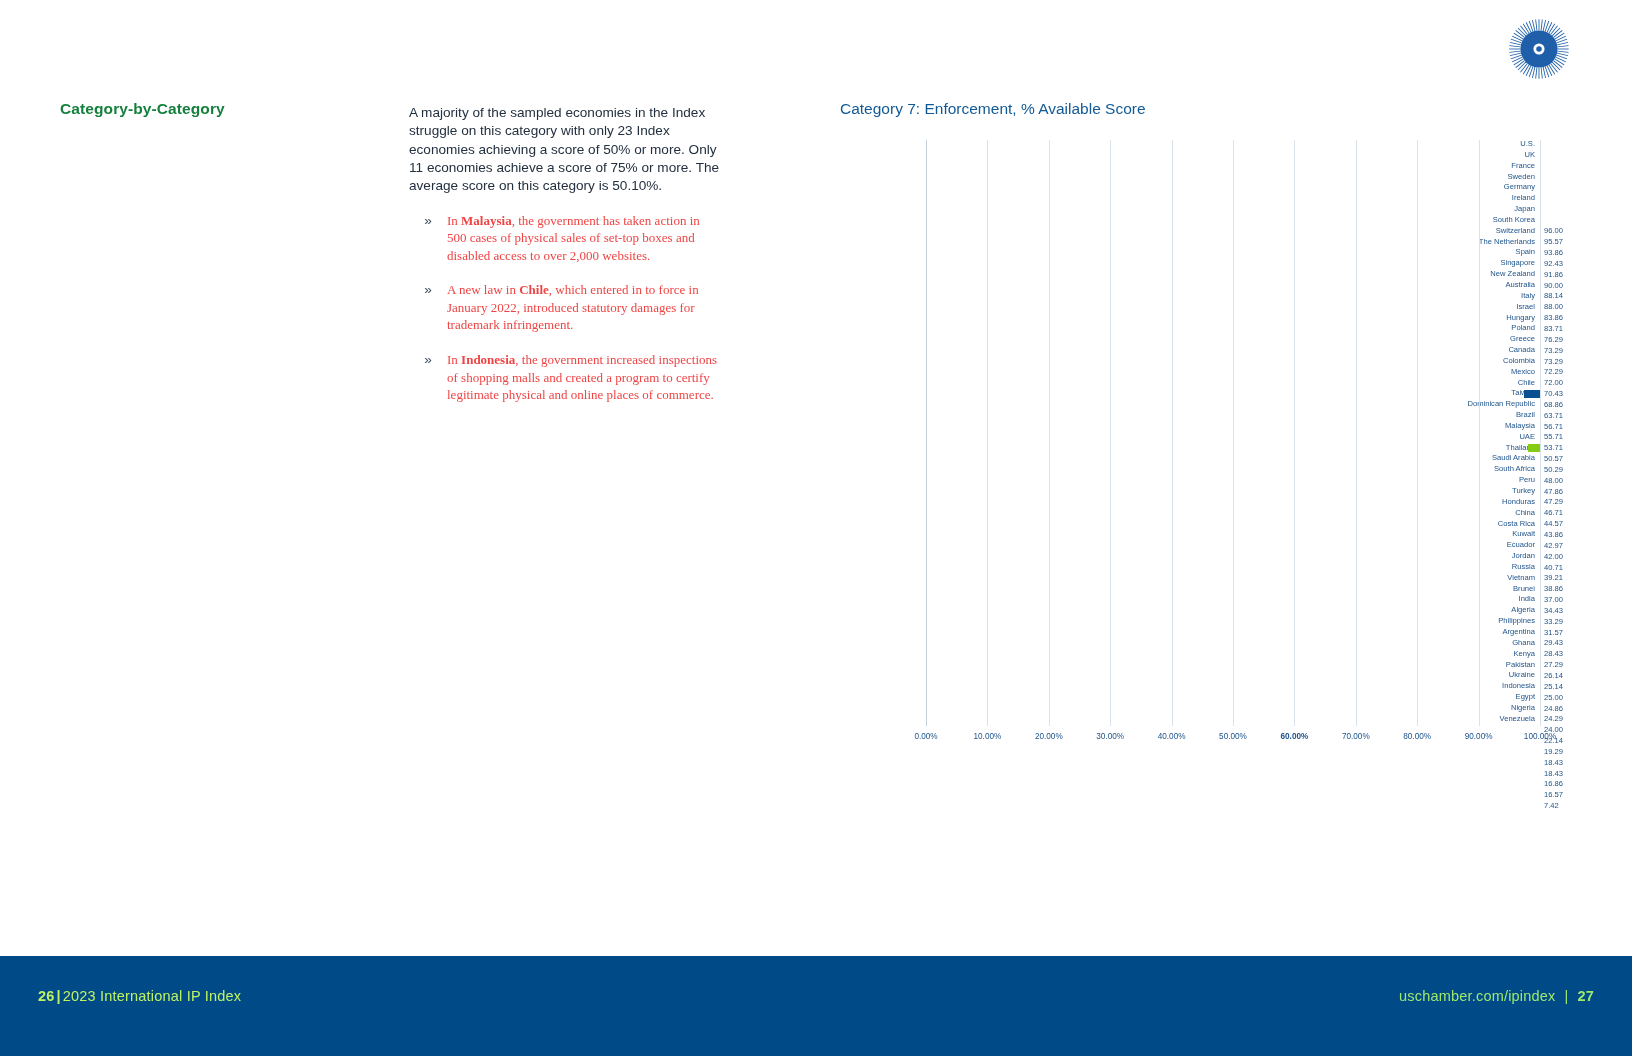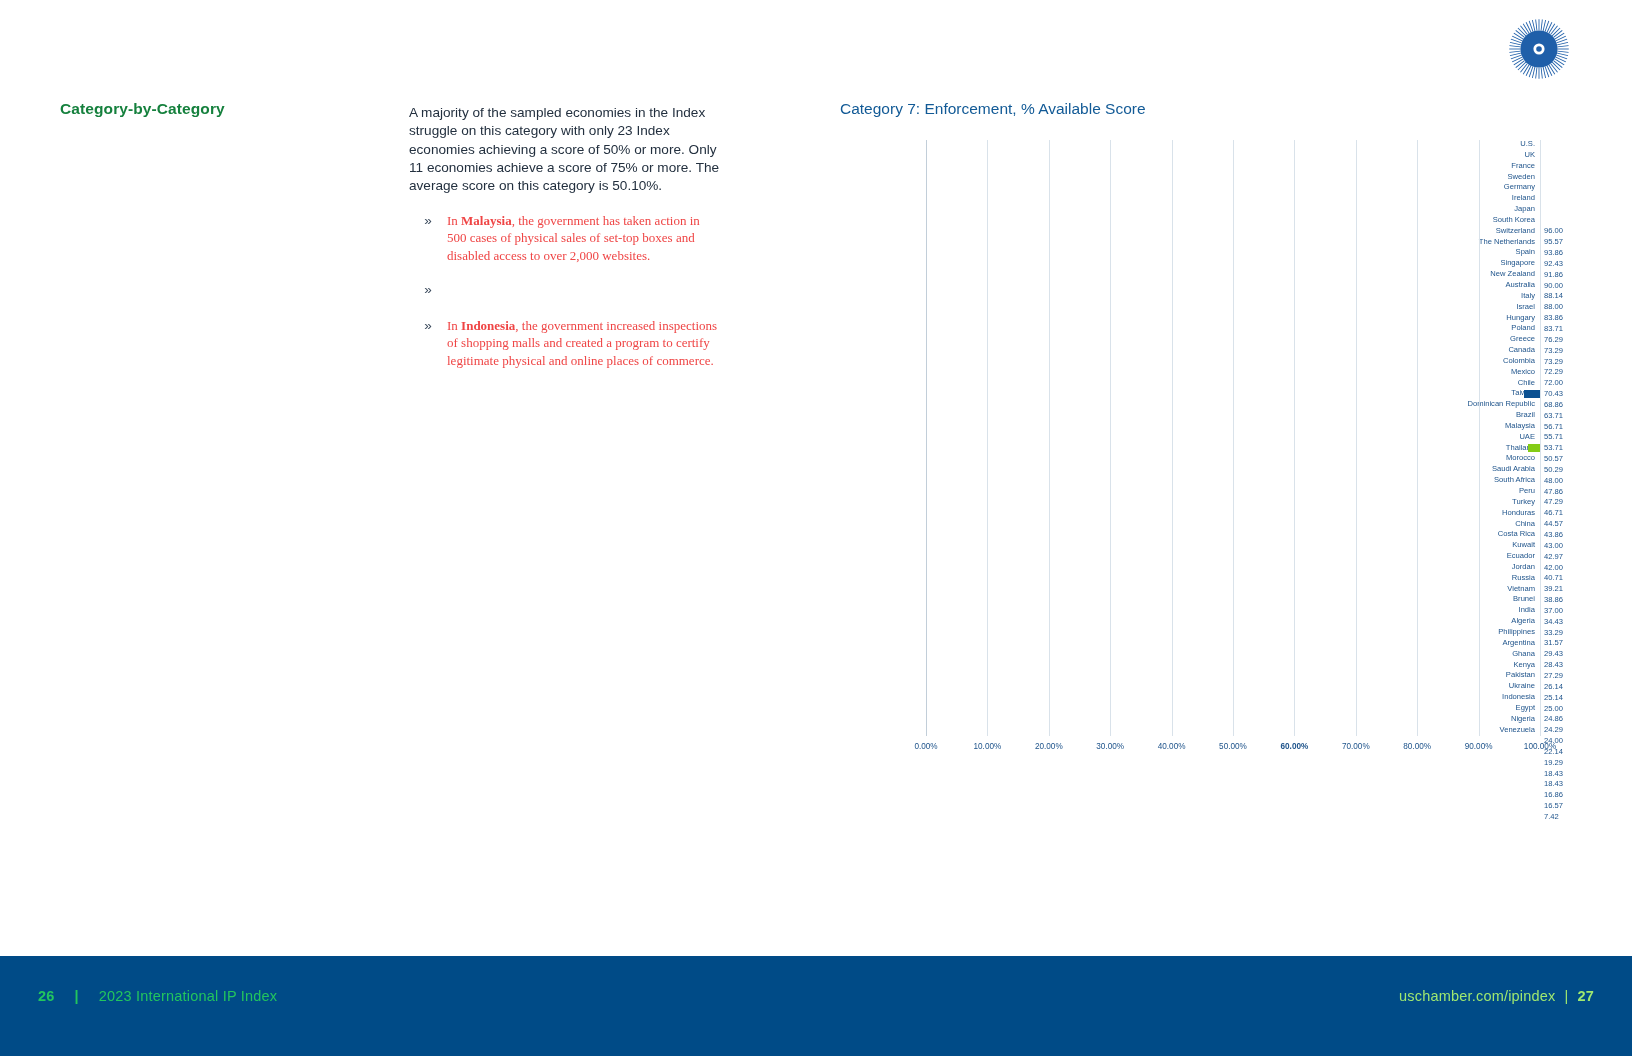--- a/index.html
+++ b/index.html
@@ -72,22 +72,22 @@
     transform:translateX(-50%); white-space:nowrap;
   }
 
   
   .footer {
     position:absolute; left:0; bottom:0; width:100%; height:100px;
     background:#004b87;
   }
   .footer-left {
     position:absolute; left:38px; top:32px;
-    font-size:14.5px; color:#22c55e; letter-spacing:.2px;
-    display:flex; align-items:center; gap:20px;
+    font-size:14.5px; color:#bef264; letter-spacing:.2px;
+    display:flex; align-items:center; gap:2px;
   }
   .footer-left .pg { font-weight:bold; }
   .footer-left .sep { font-weight:bold; }
   .footer-right {
     position:absolute; right:38px; top:32px;
     font-size:14.5px; color:#9fe870; letter-spacing:.2px;
     display:flex; align-items:center; gap:9px;
   }
   .footer-right .pg { font-weight:bold; }
 </style>
@@ -168,20 +168,23 @@
   <div class="lead">A majority of the sampled economies in the Index struggle on this category with only 23 Index economies achieving a score of 50% or more. Only 11 economies achieve a score of 75% or more. The average score on this category is 50.10%.</div>
   <div class="bullets">
     <div class="bullet">
       <div class="bullet-mark">»</div>
       <div class="bullet-text">
         <span>In </span><b>Malaysia</b><span>, the government has taken action in 500 cases of physical sales of set-top boxes and disabled access to over 2,000 websites.</span>
       </div>
     </div>
     <div class="bullet">
       <div class="bullet-mark">»</div>
+      <div class="bullet-text">
+        <span>A new law in </span><b>Chile</b><span>, which entered in to force in January 2022, introduced statutory damages for trademark infringement.</span>
+      </div>
     </div>
     <div class="bullet">
       <div class="bullet-mark">»</div>
       <div class="bullet-text">
         <span>In </span><b>Indonesia</b><span>, the government increased inspections of shopping malls and created a program to certify legitimate physical and online places of commerce.</span>
       </div>
     </div>
   </div>
 </div>
 
@@ -411,28 +414,20 @@
             <div class="bar" style="width: 44.57%; background: rgb(10, 80, 145);">
               <span class="bar-val">44.57</span>
             </div>
           </div>
         </div>
         <div class="row">
           <div class="row-label">Thailand</div>
           <div class="bar-area">
             <div class="bar" style="width: 43.86%; background: rgb(146, 174, 203);">
               <span class="bar-val">43.86</span>
-            </div>
-          </div>
-        </div>
-        <div class="row">
-          <div class="row-label">Morocco</div>
-          <div class="bar-area">
-            <div class="bar" style="width: 43%; background: rgb(125, 240, 238);">
-              <span class="bar-val">43.00</span>
             </div>
           </div>
         </div>
         <div class="row">
           <div class="row-label">Saudi Arabia</div>
           <div class="bar-area">
             <div class="bar" style="width: 42.97%; background: rgb(10, 80, 145);">
               <span class="bar-val">42.97</span>
             </div>
           </div>

